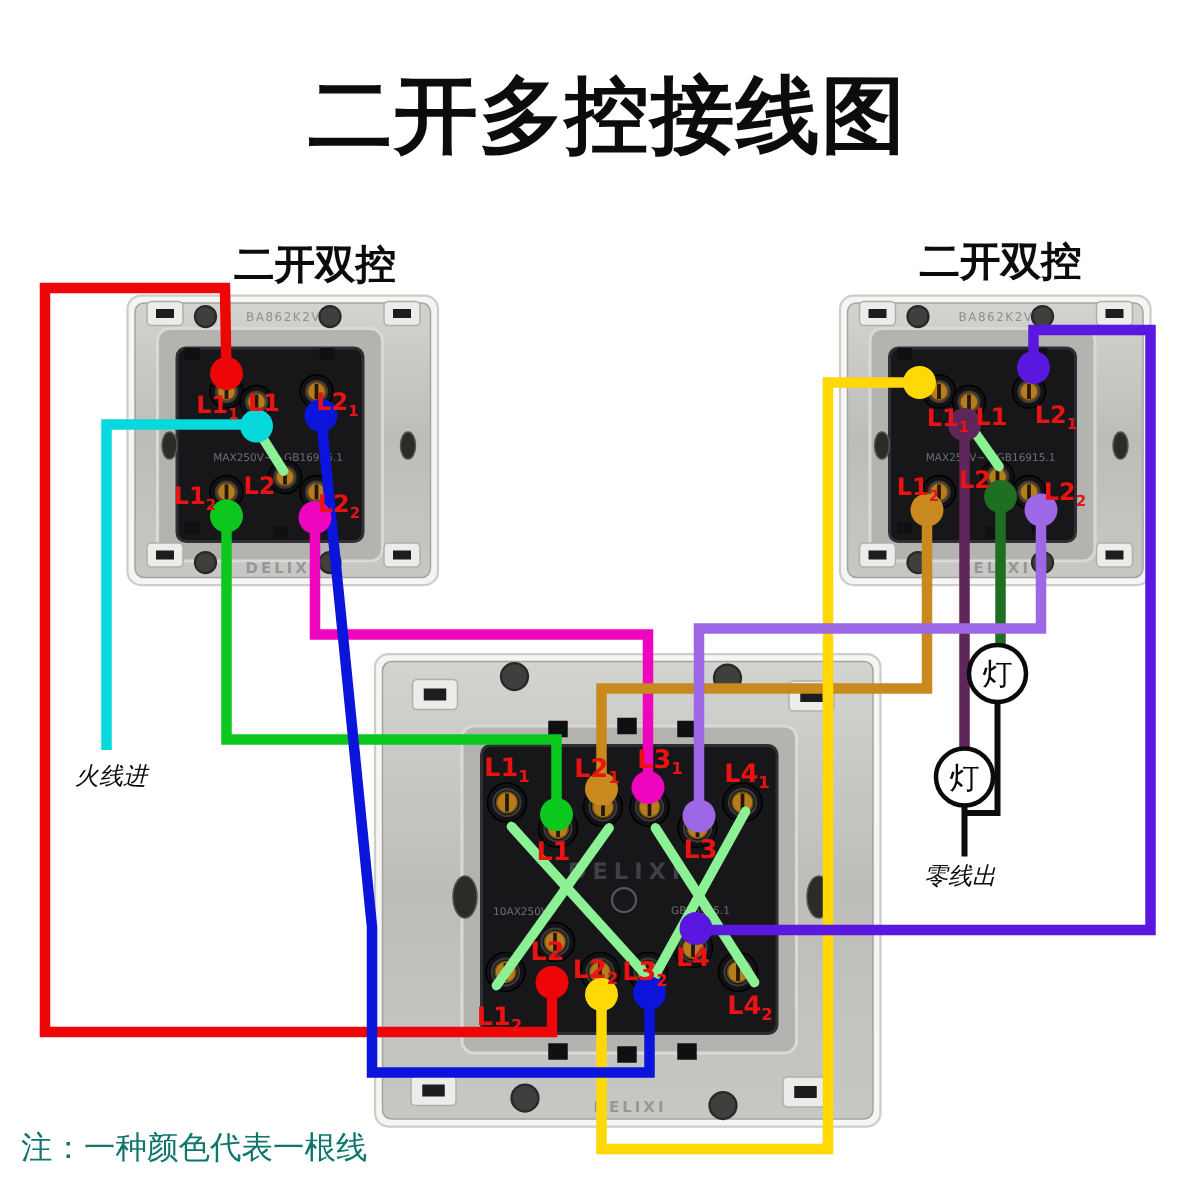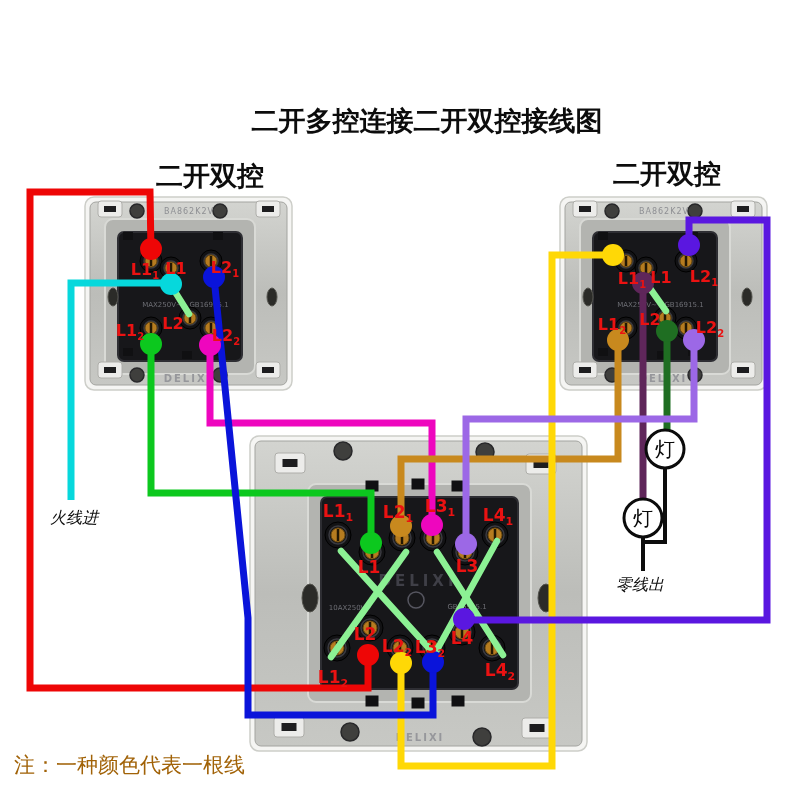--- a/index.html
+++ b/index.html
@@ -5,21 +5,21 @@
   html,body{margin:0;padding:0;background:#fff;}
   .stage{position:relative;width:800px;height:800px;background:#fff;overflow:hidden;
          font-family:"Liberation Sans","DejaVu Sans",sans-serif;}
   .ann{position:absolute;transform:translate(-50%,-50%);color:#0c0c0c;white-space:nowrap;
        font-family:"Liberation Sans","DejaVu Sans",sans-serif;}
   .title{left:405px;top:78px;font-size:56px;font-weight:900;letter-spacing:1px;}
   .subtitle{left:427px;top:121px;font-size:27px;font-weight:600;}
   .swlabel{font-size:27px;font-weight:700;}
   .wirelabel{font-size:16px;font-weight:500;font-style:italic;}
   .note{position:absolute;left:14px;top:765px;transform:translateY(-50%);
-        font-size:21px;font-weight:500;color:#a16207;white-space:nowrap;
+        font-size:21px;font-weight:500;color:#0f766e;white-space:nowrap;
         font-family:"Liberation Sans","DejaVu Sans",sans-serif;}
   svg{position:absolute;left:0;top:0;}
   svg text{font-family:"DejaVu Sans","Liberation Sans",sans-serif;}
   .tlabel{font-weight:bold;fill:#ea1212;}
   .model{font-size:8px;fill:#8e8f93;letter-spacing:1px;}
   .brand{font-size:10px;font-weight:bold;fill:#96979b;letter-spacing:2px;}
   .brandpanel{font-size:15px;font-weight:bold;fill:#3f3f47;letter-spacing:4px;}
   .spec{font-size:7px;fill:#6d6e74;}
   .lampt{font-size:20px;fill:#0a0a0a;font-weight:500;}
 </style>
@@ -275,21 +275,21 @@
       <text x="369" y="573" text-anchor="middle" class="tlabel" font-size="17"><tspan>L1</tspan></text>
       <text x="467" y="572" text-anchor="middle" class="tlabel" font-size="17"><tspan>L3</tspan></text>
       <text x="333" y="683" text-anchor="middle" class="tlabel" font-size="17"><tspan>L1</tspan><tspan dy="4" font-size="11">2</tspan></text>
       <text x="365" y="640" text-anchor="middle" class="tlabel" font-size="17"><tspan>L2</tspan></text>
       <text x="397" y="652" text-anchor="middle" class="tlabel" font-size="17"><tspan>L2</tspan><tspan dy="4" font-size="11">2</tspan></text>
       <text x="430" y="653" text-anchor="middle" class="tlabel" font-size="17"><tspan>L3</tspan><tspan dy="4" font-size="11">2</tspan></text>
       <text x="462" y="644" text-anchor="middle" class="tlabel" font-size="17"><tspan>L4</tspan></text>
       <text x="500" y="676" text-anchor="middle" class="tlabel" font-size="17"><tspan>L4</tspan><tspan dy="4" font-size="11">2</tspan></text>
     </svg>
 
-  <div class="ann subtitle">二开多控连接二开双控接线图</div>
+  <div class="ann title">二开多控接线图</div>
 
   <div class="ann swlabel" style="left:210px;top:176px">二开双控</div>
   <div class="ann swlabel" style="left:667px;top:174px">二开双控</div>
 
   <div class="ann wirelabel" style="left:74px;top:518px">火线进</div>
   <div class="ann wirelabel" style="left:640px;top:585px">零线出</div>
 
   <div class="note">注：一种颜色代表一根线</div>
 </div>
 

